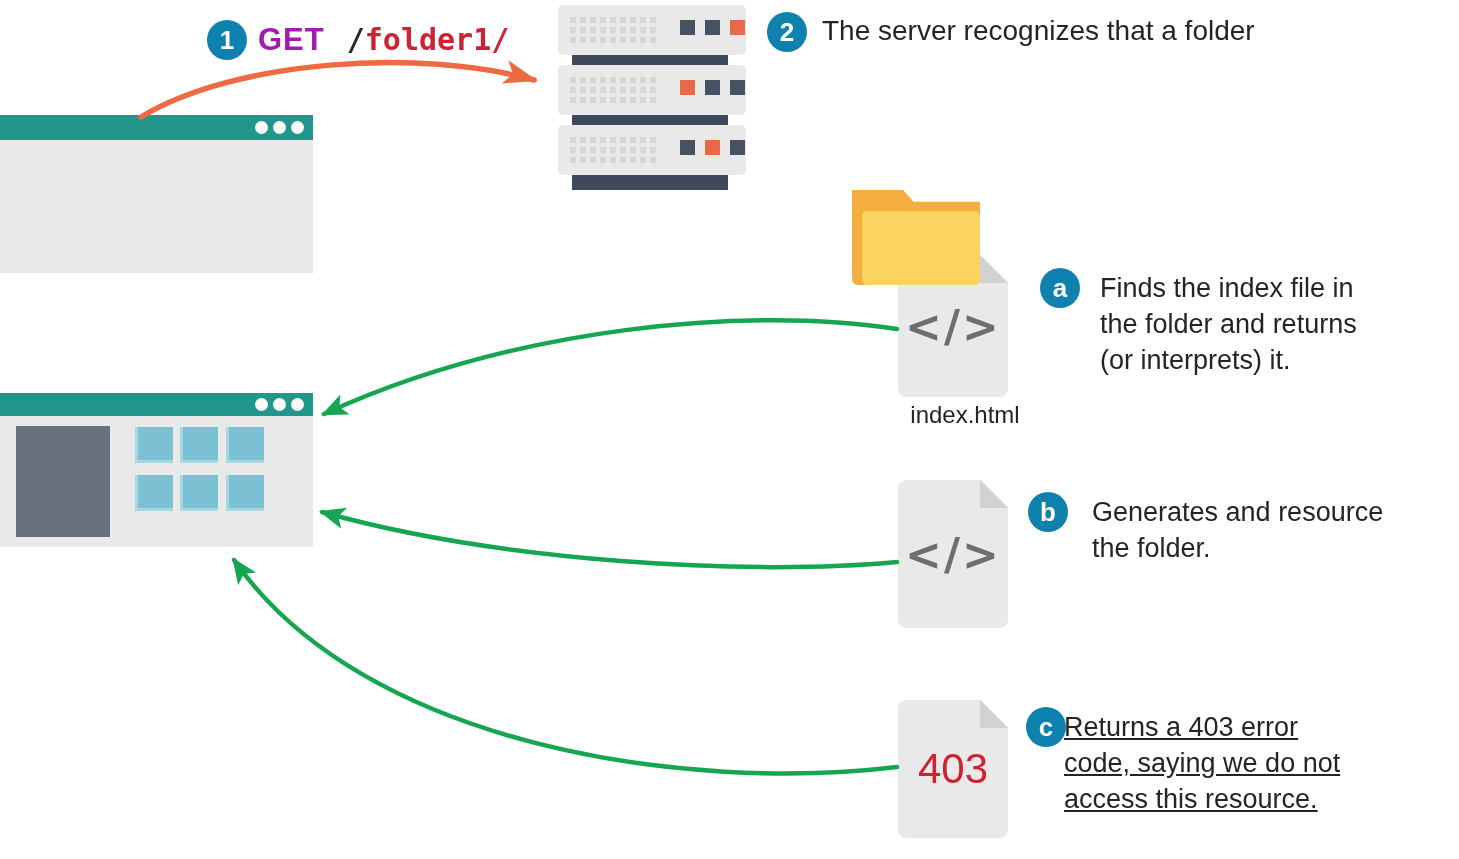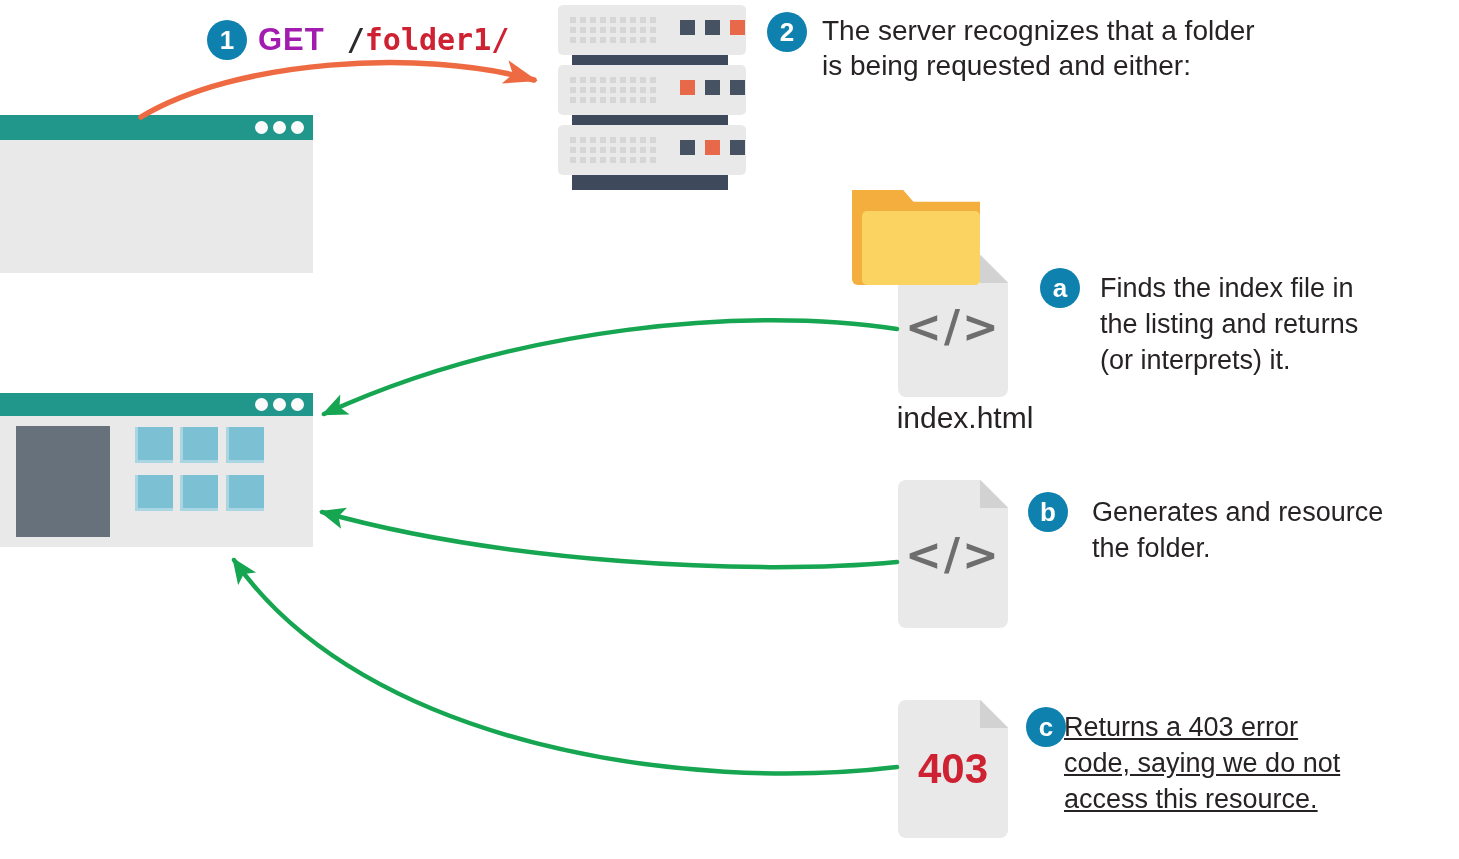--- a/index.html
+++ b/index.html
@@ -54,23 +54,23 @@
   #file-a{left:898px;top:255px;height:142px;}
   #file-b{left:898px;top:480px;height:148px;}
   #file-c{left:898px;top:700px;height:138px;}
   .cut{position:absolute;top:-1px;right:-1px;width:29px;height:29px;background:#fff;
        clip-path:polygon(0 0,100% 0,100% 100%);}
   .fold{position:absolute;top:0;right:0;width:28px;height:28px;background:#D2D2D2;
        clip-path:polygon(0 0,100% 100%,0 100%);}
   .glyph{position:absolute;inset:0;display:flex;align-items:center;justify-content:center;
        font-family:"DejaVu Sans",sans-serif;font-weight:bold;font-size:44px;color:#6E6E6E;letter-spacing:2px;}
   .err{position:absolute;inset:0;display:flex;align-items:center;justify-content:center;
-       font-weight:bold;font-size:42px;color:var(--red);}
+       font-weight:normal;font-size:42px;color:var(--red);}
   .filelabel{position:absolute;left:880px;top:401px;width:170px;text-align:center;
-       font-size:30px;color:var(--ink);z-index:2;}
+       font-size:24px;color:var(--ink);z-index:2;}
 
   
   .folder{position:absolute;left:852px;top:186px;width:128px;height:99px;z-index:4;}
   .folder-back{position:absolute;inset:0;background:#F3AE3D;border-radius:6px;
        clip-path:polygon(0 4%,40% 4%,48% 16%,100% 16%,100% 100%,0 100%);}
   .folder-front{position:absolute;left:10px;top:25px;right:0;bottom:0;background:#FAD360;border-radius:5px;}
 </style>
 </head>
 <body>
 
@@ -132,38 +132,37 @@
   <div class="badge" id="badge-1">1</div>
   <div class="request-label">
     <span class="get">GET</span>
     <span class="mono slash-dark">/</span>
     <span class="mono path-red">folder1/</span>
   </div>
 
   <div class="badge" id="badge-2">2</div>
   <div class="desc" id="text-2">
     <div>The server recognizes that a folder</div>
-    <div>is being requested and either:</div>
   </div>
 
   <div class="folder">
     <div class="folder-back"></div>
     <div class="folder-front"></div>
   </div>
   <div class="file" id="file-a">
     <span class="glyph">&lt;/&gt;</span>
     <i class="cut"></i>
     <i class="fold"></i>
   </div>
   <div class="filelabel">index.html</div>
 
   <div class="badge" id="badge-a">a</div>
   <div class="desc" id="text-a">
     <div>Finds the index file in</div>
-    <div>the listing and returns</div>
+    <div>the folder and returns</div>
     <div>(or interprets) it.</div>
   </div>
 
   <div class="file" id="file-b">
     <span class="glyph">&lt;/&gt;</span>
     <i class="cut"></i>
     <i class="fold"></i>
   </div>
   <div class="badge" id="badge-b">b</div>
   <div class="desc" id="text-b">

